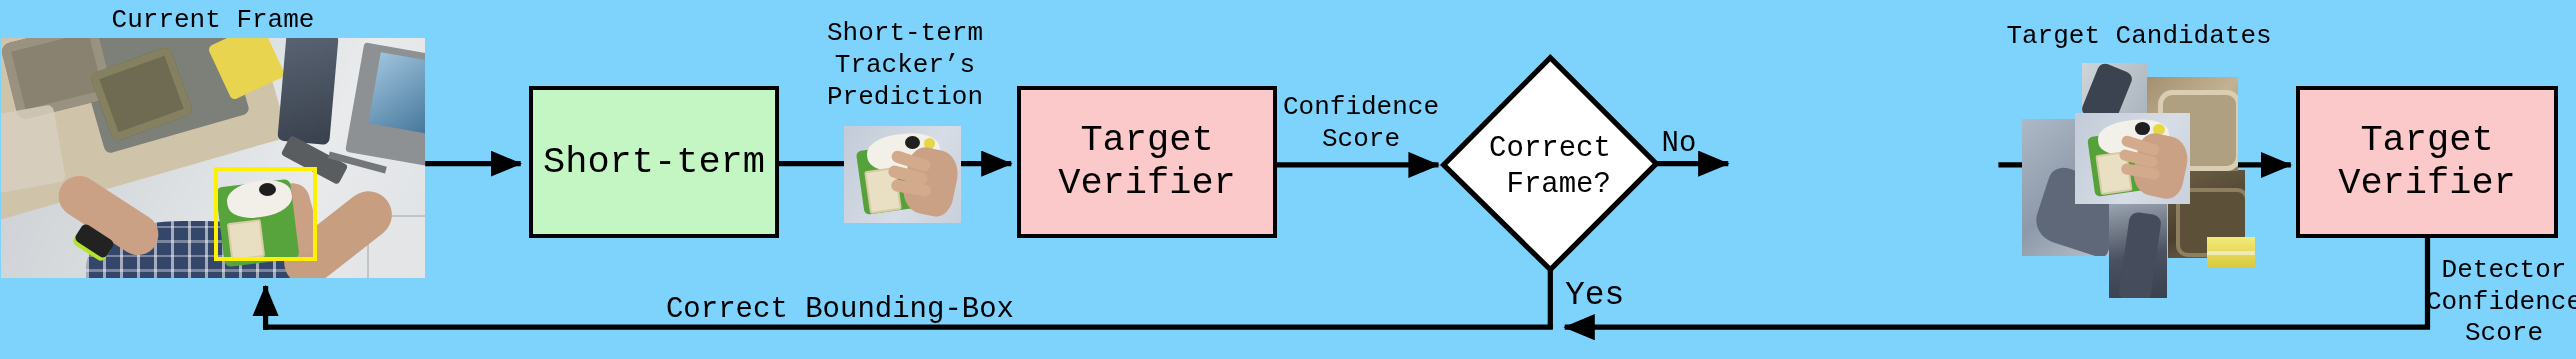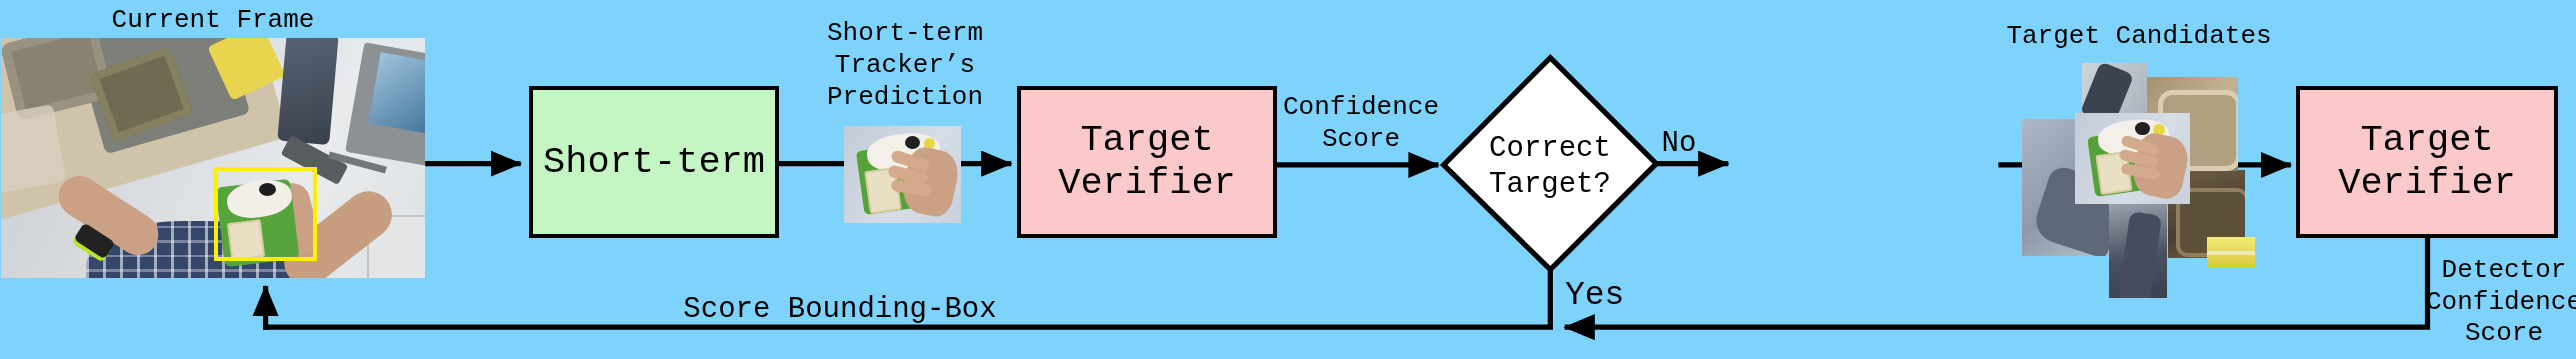--- a/index.html
+++ b/index.html
@@ -166,21 +166,21 @@
     <span>Verifier</span>
   </div>
 
   <div class="flabel lbl-conf">
     <span>Confidence</span>
     <span>Score</span>
   </div>
 
   <div class="lbl-decision">
     <span>Correct</span>
-    <span>Target?</span>
+    <span>Frame?</span>
   </div>
   <div class="flabel lbl-no">No</div>
   <div class="flabel lbl-yes">Yes</div>
 
 
   <div class="flabel lbl-cand">Target Candidates</div>
   <div class="collage">
     <div class="cg-gray">
         <i></i>
       </div>
@@ -210,21 +210,21 @@
       <div class="mn-f2"></div>
       <div class="mn-f3"></div>
     </div>
   </div>
 
   <div class="box box-verifier2">
     <span>Target</span>
     <span>Verifier</span>
   </div>
 
-  <div class="flabel lbl-bbox">Score Bounding-Box</div>
+  <div class="flabel lbl-bbox">Correct Bounding-Box</div>
   <div class="flabel lbl-high">
     <span>Detector</span>
     <span>Confidence</span>
     <span>Score</span>
   </div>
 
 </div>
 
 
 </body></html>

